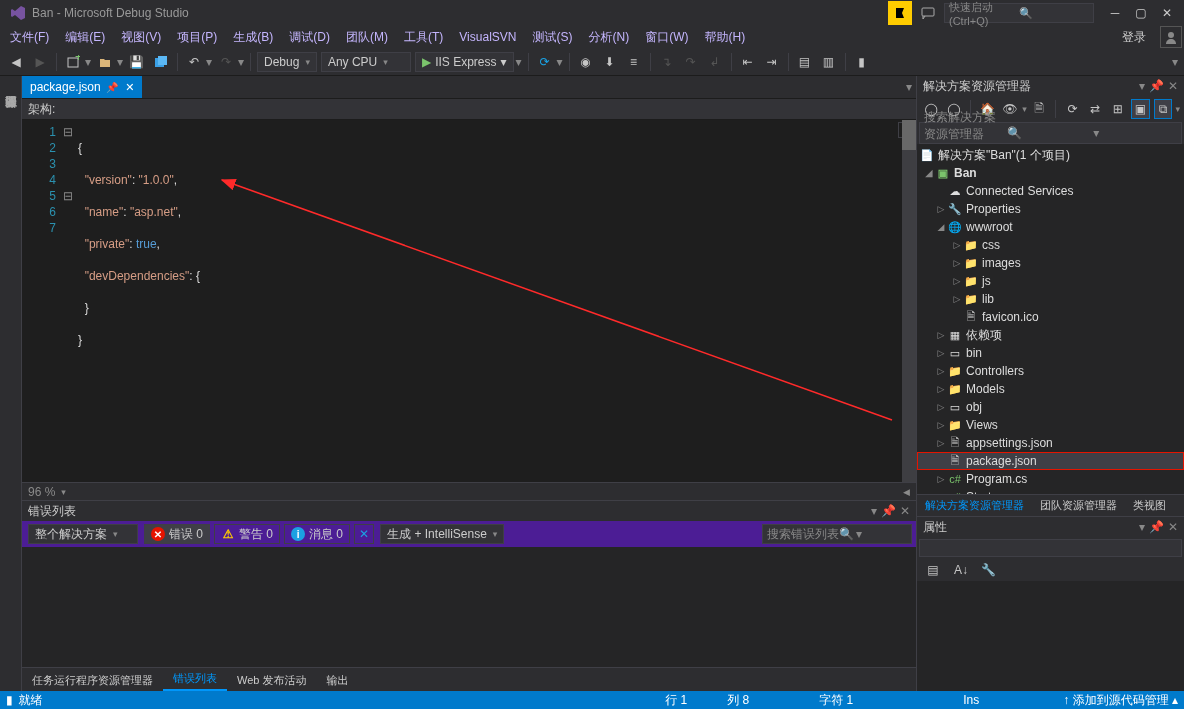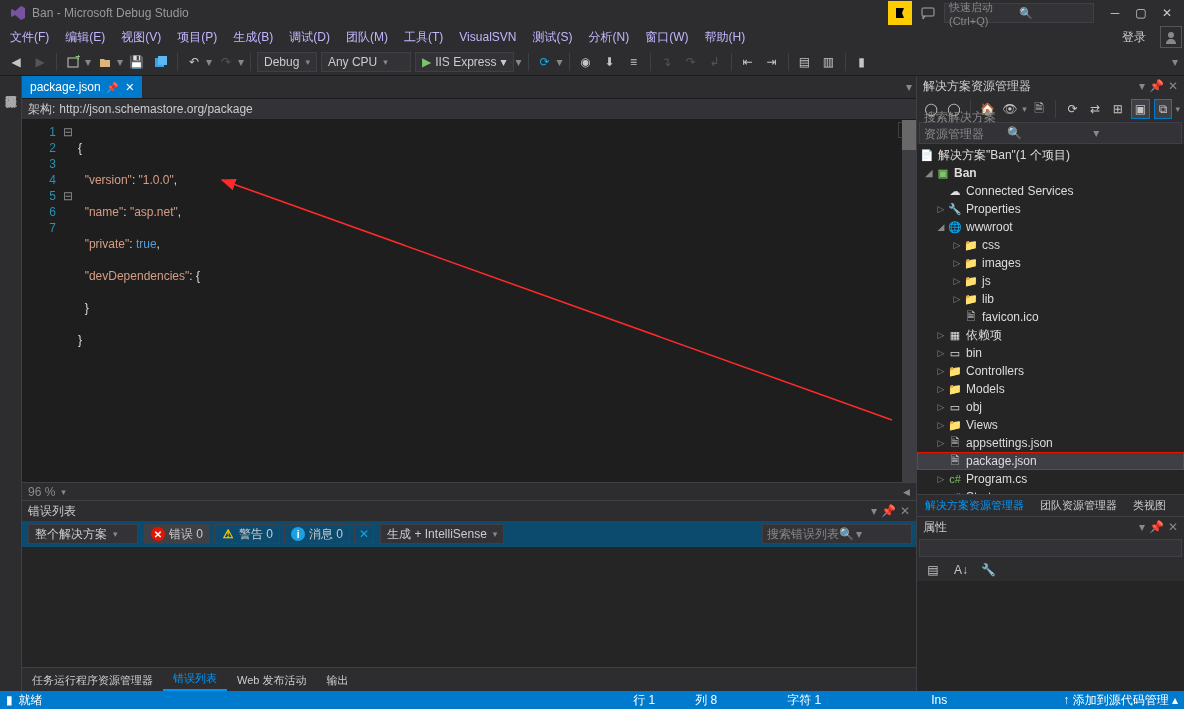--- a/index.html
+++ b/index.html
@@ -55,21 +55,21 @@
 .editor-corner { position:absolute; top:2px; right:2px; width:16px; height:16px; background:#1e1e1e; border:1px solid #3f3f46; color:#888; display:flex; align-items:center; justify-content:center; font-size:10px; }
 .vscroll { position:absolute; right:0; top:0; bottom:0; width:14px; background:#3e3e42; }
 .vscroll .thumb { width:100%; height:30px; background:#686868; }
 .zoom-bar { height:18px; background:#2d2d30; border-top:1px solid #3f3f46; display:flex; align-items:center; padding:0 6px; color:#8a8a8a; font-size:11px; }
 .red-arrow { position:absolute; top:0; left:0; pointer-events:none; }
 
 .errlist { border-top:1px solid #3f3f46; display:flex; flex-direction:column; }
 .errlist-hdr { height:20px; display:flex; align-items:center; background:#2d2d30; padding:0 6px; }
 .errlist-hdr .title { color:#ccc; }
 .errlist-hdr .tools { margin-left:auto; display:flex; gap:4px; color:#888; }
-.errlist-tb { height:26px; display:flex; align-items:center; padding:0 4px; gap:4px; background:#0c4a6e; }
+.errlist-tb { height:26px; display:flex; align-items:center; padding:0 4px; gap:4px; background:#4c1d95; }
 .pill { height:20px; border:1px solid #3f3f46; display:flex; align-items:center; padding:0 6px; gap:4px; color:#ccc; font-size:11px; }
 .pill .ico { width:14px; height:14px; display:inline-flex; align-items:center; justify-content:center; border-radius:50%; font-size:10px; font-weight:bold; }
 .ico.err { background:#e51400; color:#fff; }
 .ico.warn { color:#ffcc00; font-size:12px; }
 .ico.info { background:#1ba1e2; color:#fff; }
 .pill.sel { background:#3f3f46; }
 .errsearch { margin-left:auto; width:150px; height:20px; background:#333337; border:1px solid #3f3f46; color:#888; padding:0 4px; font-size:11px; display:flex; align-items:center; }
 .errlist-cols { height:22px; display:flex; align-items:center; background:#2d2d30; border-top:1px solid #3f3f46; border-bottom:1px solid #3f3f46; color:#aaa; font-size:11px; }
 .errlist-cols div { padding:0 8px; border-right:1px solid #3f3f46; }
 .errlist-body { flex:1; background:#252526; min-height:120px; }
@@ -240,21 +240,20 @@
         <span class="pin">📌</span>
         <span class="close">✕</span>
       </div>
       <div class="doctabs-fill"></div>
       <div class="doctabs-tools">
           <span>▾</span>
         </div>
     </div>
     <div class="schema-bar">
       <span>架构:</span>
-      <input value="http://json.schemastore.org/package" style="">
     </div>
     <div class="editor-wrap">
       <div class="gutter">
         <div>1</div>
           <div>2</div>
           <div>3</div>
           <div>4</div>
           <div>5</div>
           <div>6</div>
           <div>7</div>
@@ -498,17 +497,17 @@
   </div>
 </div>
 
 <div class="statusbar">
   <span style="margin-right:6px">▮</span>
   <span class="sb-item">就绪</span>
   <div class="sb-fill"></div>
   <span class="sb-item" style="">行 1</span>
   <span class="sb-item" style="margin-right:70px">列 8</span>
   <span class="sb-item" style="margin-right:110px">字符 1</span>
-  <span class="sb-item" style="margin-right:116px">Ins</span>
+  <span class="sb-item" style="margin-right:84px">Ins</span>
   <div class="sb-right">
       <span>↑ 添加到源代码管理 ▴</span>
     </div>
 </div>
 
 </body></html>

